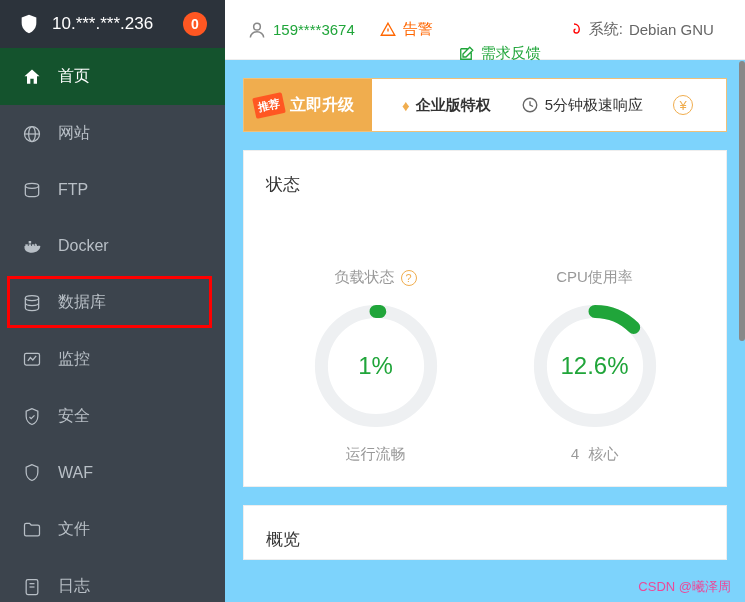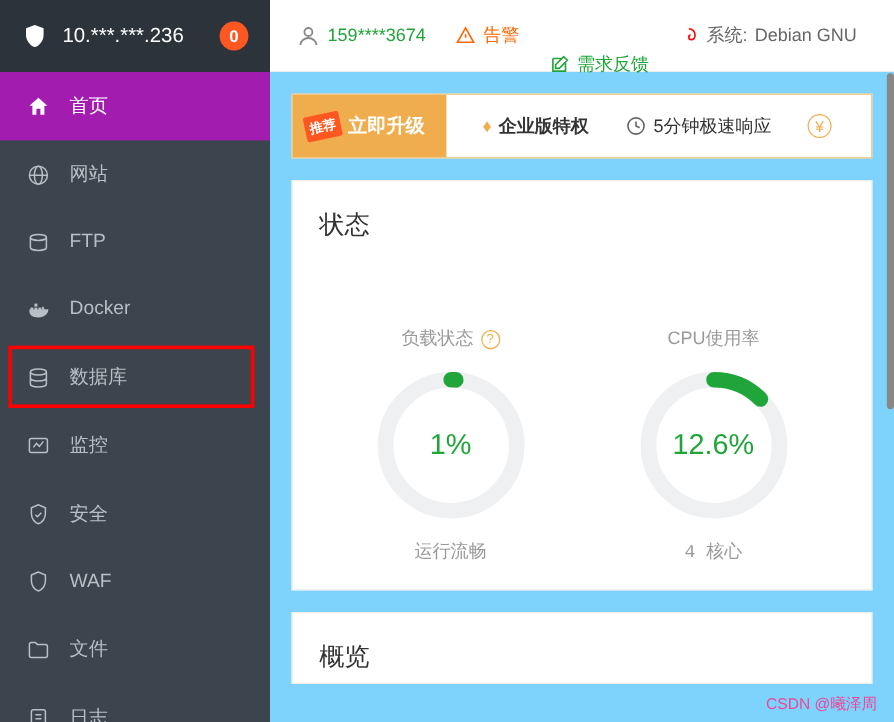--- a/index.html
+++ b/index.html
@@ -1,43 +1,43 @@
 <!DOCTYPE html>
 <html><head>
   <meta charset="utf-8">
   <style>
     * { margin: 0; padding: 0; box-sizing: border-box; }
     body { font-family: -apple-system, "Microsoft YaHei", sans-serif; width: 745px; height: 602px; overflow: hidden; background: #fff; }
     .container { display: flex; height: 100%; }
     .sidebar { width: 225px; background: #3c444d; color: #fff; display: flex; flex-direction: column; }
-    .sidebar-header { height: 60px; background: #2c333b; display: flex; align-items: center; padding: 0 18px; gap: 12px; }
+    .sidebar-header { height: 48px; background: #2c333b; display: flex; align-items: center; padding: 0 18px; gap: 12px; }
     .shield-icon { width: 22px; height: 24px; }
     .ip-text { color: #fff; font-size: 17px; flex: 1; }
     .badge { background: #ff5722; color: #fff; width: 24px; height: 24px; border-radius: 12px; display: flex; align-items: center; justify-content: center; font-size: 14px; font-weight: bold; }
     .nav-wrapper { flex: 1; overflow-y: auto; position: relative; }
     .nav-item { display: flex; align-items: center; padding: 18px 22px; gap: 16px; cursor: pointer; color: #b8bfc6; font-size: 16px; }
-    .nav-item.active { background: #a21caf; color: #fff; }
+    .nav-item.active { background: #14532d; color: #fff; }
     .nav-icon { width: 20px; height: 20px; fill: currentColor; flex-shrink: 0; }
     .highlight-box { position: absolute; border: 3px solid #ff0000; pointer-events: none; }
     .scrollbar-decor { position: absolute; right: 0; top: 61px; width: 6px; height: 280px; background: #888; border-radius: 3px; }
     .main { flex: 1; display: flex; flex-direction: column; background: #7dd3fc; }
     .topbar { height: 60px; background: #fff; display: flex; align-items: center; padding: 0 22px; gap: 24px; font-size: 15px; border-bottom: 1px solid #eee; }
     .topbar-item { display: flex; align-items: center; gap: 6px; }
     .user-id { color: #20a53a; }
     .alert-item { color: #ff6600; }
     .feedback-item { color: #20a53a; margin-top: 48px; }
     .system-item { color: #666; }
     .promo { margin: 18px; background: #fff; border: 1px solid #f0c078; height: 54px; display: flex; align-items: center; gap: 30px; padding-right: 12px; }
     .upgrade-btn { background: #f0ad4e; color: #fff; height: 100%; display: flex; align-items: center; padding: 0 18px 0 10px; gap: 6px; font-size: 16px; font-weight: bold; cursor: pointer; border: none; }
     .upgrade-tag { background: #ff5722; color: #fff; font-size: 11px; padding: 3px 4px; transform: rotate(-12deg); border-radius: 2px; }
     .promo-item { display: flex; align-items: center; gap: 6px; color: #333; font-size: 15px; }
     .promo-bold { font-weight: bold; }
     .diamond { color: #f0ad4e; }
     .card { margin: 0 18px 18px; background: #fff; border: 1px solid #eee; padding: 22px; }
-    .card-title { font-size: 21px; color: #333; margin-bottom: 36px; }
+    .card-title { font-size: 17px; color: #333; margin-bottom: 36px; }
     .gauges { display: flex; justify-content: space-around; }
     .gauge { display: flex; flex-direction: column; align-items: center; gap: 14px; margin-top: 36px; }
     .gauge-label { color: #999; font-size: 15px; display: flex; align-items: center; gap: 6px; }
     .help-icon { color: #f0ad4e; border: 1px solid #f0ad4e; border-radius: 50%; width: 16px; height: 16px; display: inline-flex; align-items: center; justify-content: center; font-size: 11px; }
     .gauge-ring { width: 130px; height: 130px; position: relative; }
     .ring-svg { width: 100%; height: 100%; transform: rotate(-90deg); }
     .gauge-value { position: absolute; inset: 0; display: flex; align-items: center; justify-content: center; color: #20a53a; font-size: 24px; font-weight: 500; }
     .gauge-sub { color: #999; font-size: 15px; font-family: Liberation Mono, monospace; }
     .watermark { position: absolute; bottom: 6px; right: 14px; color: #ec4899; font-size: 13px; pointer-events: none; }
     .circle-icon { border: 1.5px solid currentColor; border-radius: 50%; width: 20px; height: 20px; display: inline-flex; align-items: center; justify-content: center; font-size: 13px; }

